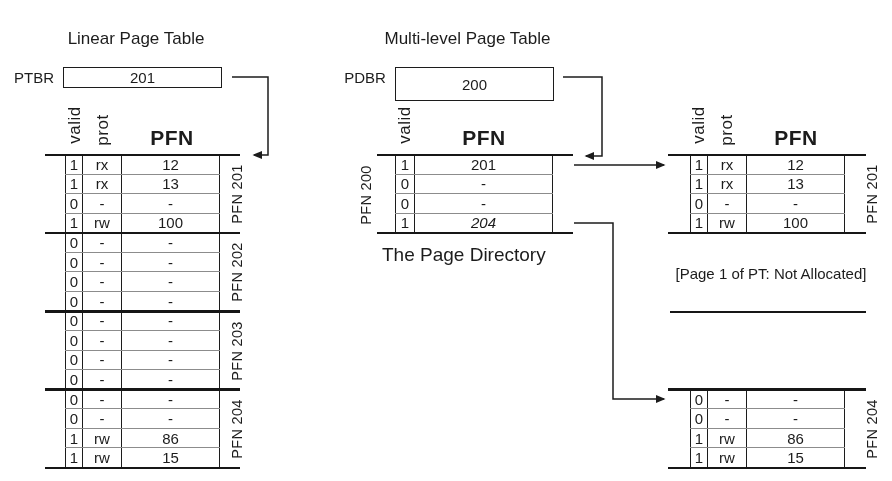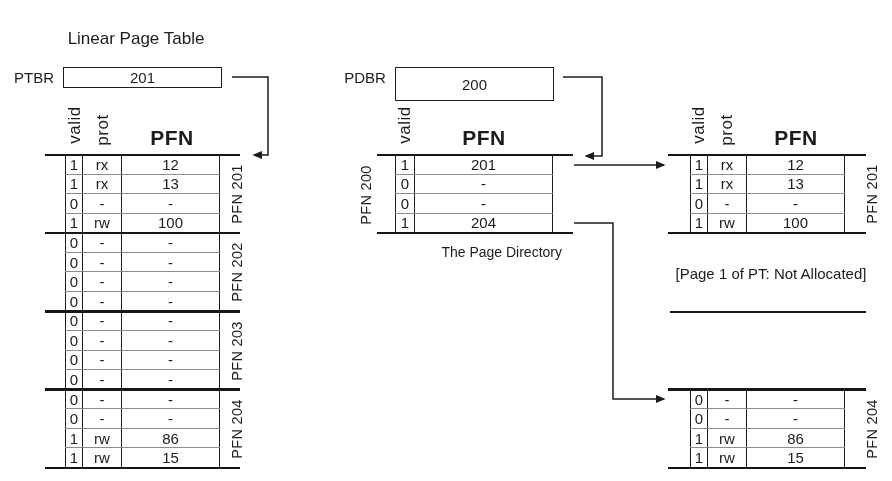--- a/index.html
+++ b/index.html
@@ -21,21 +21,21 @@
     display:flex; align-items:center; justify-content:center; font-size:15px;
   }
   .cell:first-child { border-left:1.5px solid #1c1c1c; }
   .hline { position:absolute; background:#161616; height:2.5px; }
   .hline.thin { height:2px; }
   .rot { position:absolute; transform:translate(-50%,-50%) rotate(-90deg); white-space:nowrap; }
   .ctr { position:absolute; transform:translate(-50%,-50%); white-space:nowrap; }
   .colhead { font-size:17px; letter-spacing:0.5px; }
   .pfnhead { font-size:21px; letter-spacing:0.5px;font-weight:bold; }
   .sidelabel { font-size:14.5px; letter-spacing:0.3px; }
-  .caption { font-size:14px; text-align:right; white-space:nowrap; }
+  .caption { font-size:19px; text-align:left; white-space:nowrap; }
   .noalloc { font-size:15px; text-align:center; white-space:nowrap; }
   svg.arrows { position:absolute; left:0; top:0; pointer-events:none; }
 </style>
 </head>
 <body>
 
 <div class="canvas">
 
   <div class="abs title" style="left:46px; top:4px; width:180px;">Linear Page Table</div>
 
@@ -135,20 +135,21 @@
   <div class="hline" style="left:45px; top:206.75px; width:195px;"></div>
   <div class="hline" style="left:45px; top:285px;    width:195px;"></div>
   <div class="hline" style="left:45px; top:363.25px; width:195px;"></div>
   <div class="hline" style="left:45px; top:441.5px;  width:195px;"></div>
 
   <div class="rot sidelabel" style="left:237px; top:169px;">PFN 201</div>
   <div class="rot sidelabel" style="left:237px; top:247px;">PFN 202</div>
   <div class="rot sidelabel" style="left:237px; top:326px;">PFN 203</div>
   <div class="rot sidelabel" style="left:237px; top:404px;">PFN 204</div>
 
+  <div class="abs title" style="left:377px; top:4px; width:181px;">Multi-level Page Table</div>
 
   <div class="abs reg-label" style="left:339px; top:42px; width:52px;">PDBR</div>
   <div class="abs reg-box" style="left:395px; top:42px; width:159px; height:34px;">
     <span>200</span>
   </div>
 
   <div class="rot colhead" style="left:405px; top:100px;">valid</div>
   <div class="ctr pfnhead" style="left:484px; top:113px;">PFN</div>
 
   <div class="tbl" style="left:395px; top:130px;">
@@ -159,21 +160,21 @@
       <div class="row">
         <div class="cell" style="width: 20px;">0</div>
         <div class="cell" style="width: 138px;">-</div>
       </div>
       <div class="row">
         <div class="cell" style="width: 20px;">0</div>
         <div class="cell" style="width: 138px;">-</div>
       </div>
       <div class="row">
         <div class="cell" style="width: 20px;">1</div>
-        <div class="cell" style="width: 138px;">204</div>
+        <div class="cell" style="width: 138px; font-style: italic;">204</div>
       </div>
     </div>
 
   <div class="hline" style="left:377px; top:128.5px;  width:196px;"></div>
   <div class="hline" style="left:377px; top:206.75px; width:196px;"></div>
 
   <div class="rot sidelabel" style="left:366px; top:170px;">PFN 200</div>
 
   <div class="abs caption" style="left:382px; top:218.5px; width:180px;">The Page Directory</div>
 

